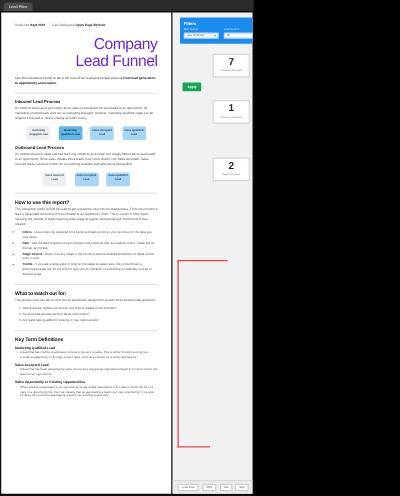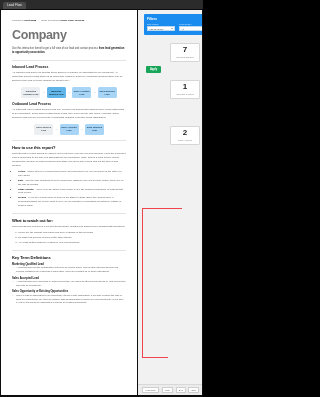--- a/index.html
+++ b/index.html
@@ -30,22 +30,23 @@
     overflow: hidden; position: relative;
     display: flex; flex-direction: column;
   }
   .doc-inner { padding: 9px 11px 0 11px; }
 
   .meta { font-size: 2.5px; color: #666; letter-spacing: .05px; margin-bottom: 6px; white-space: nowrap; }
   .meta b { color: #111; }
   .meta .sep { color: #bbb; margin: 0 1.5px; }
 
   h1.title {
-    font-size: 12.5px; line-height: 14px; font-weight: bold; color: #737373;
+    font-size: 12.5px; line-height: 14px; font-weight: normal; color: #6d28d9;
     letter-spacing: -.35px;
+    text-align: right;
   }
 
   .lede { font-size: 2.6px; line-height: 4.2px; color: #444; margin-top: 5px; }
   .lede b { color: #111; }
 
   hr.rule { border: none; border-top: .5px solid #e3e3e3; margin: 5px 0 4px 0; }
 
   h2.sec { font-size: 4.1px; font-weight: bold; color: #111; margin-bottom: 2.5px; letter-spacing: -.1px; }
   h3.subsec { font-size: 3.4px; font-weight: bold; color: #111; margin: 4px 0 2px 0; }
 
@@ -149,20 +150,21 @@
         <div class="meta">
           <span>Published</span>
           <b>Sept 2022</b>
           <span class="sep">|</span>
           <span>Data Refreshed</span>
           <b>Upon Page Refresh</b>
         </div>
 
         <h1 class="title">
           <span>Company</span><br>
+          <span>Lead Funnel</span>
         </h1>
 
         <p class="lede">
           <span>Use this interactive funnel to get a full view of our lead and contact process </span><b>from lead generation to opportunity association.</b>
         </p>
 
         <hr class="rule">
 
         <h3 class="subsec">Inbound Lead Process</h3>
         <p class="body">An inbound lead has to go through these steps to eventually be associated to an opportunity. All marketing sourced leads start out as marketing engaged, however, marketing qualified stage can be skipped if the lead is clearly sharing an intent to buy.</p>

